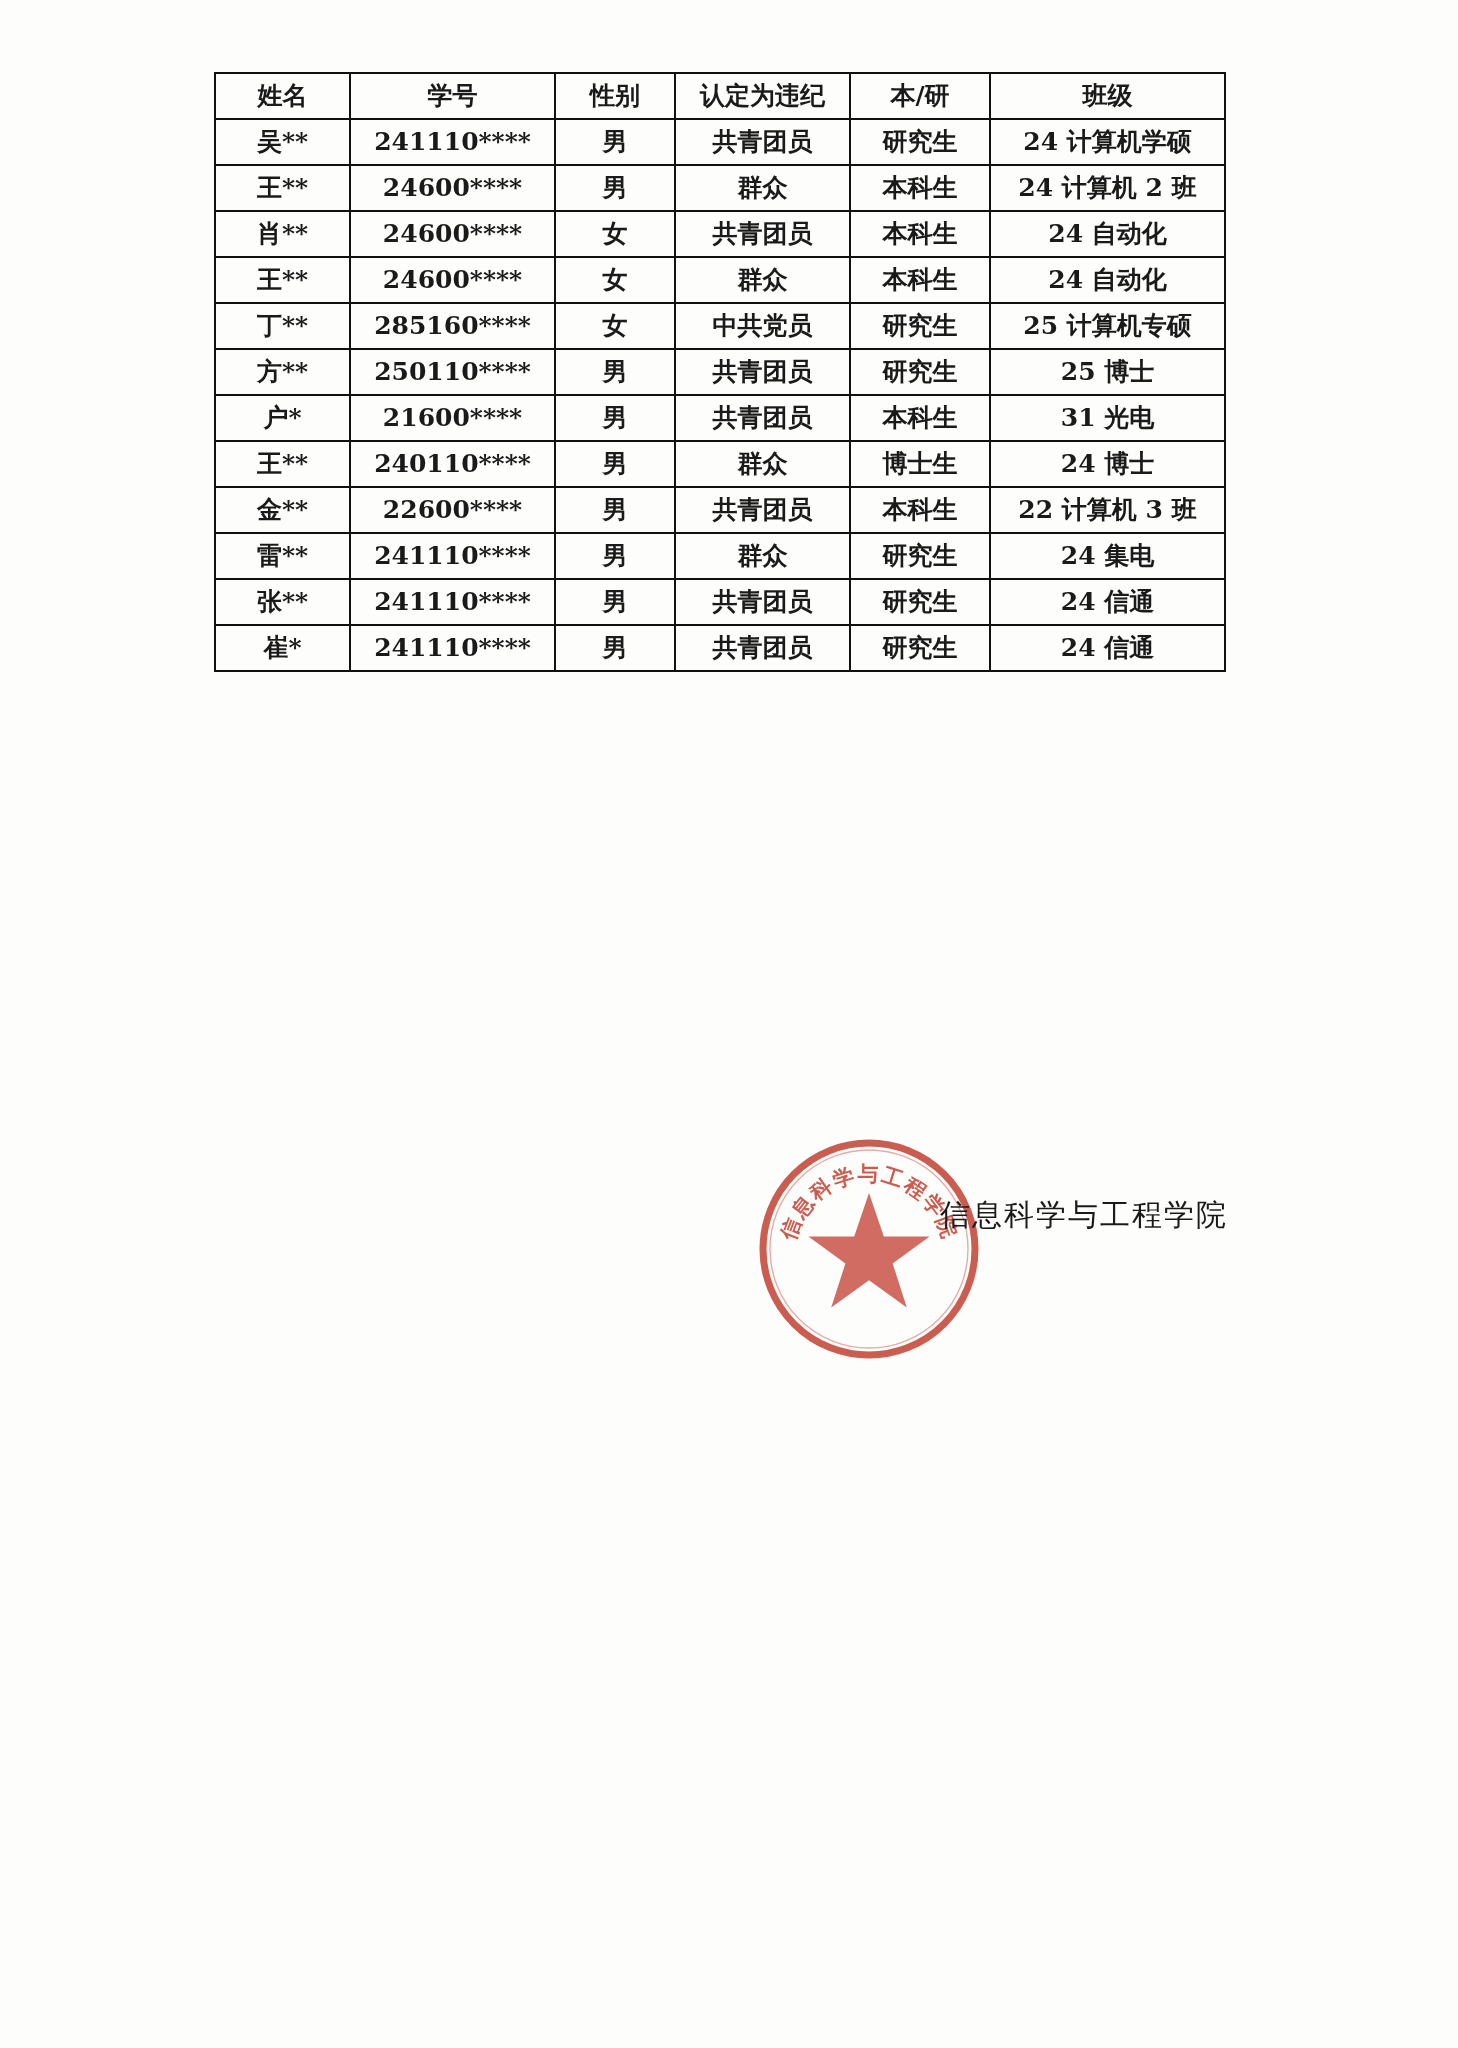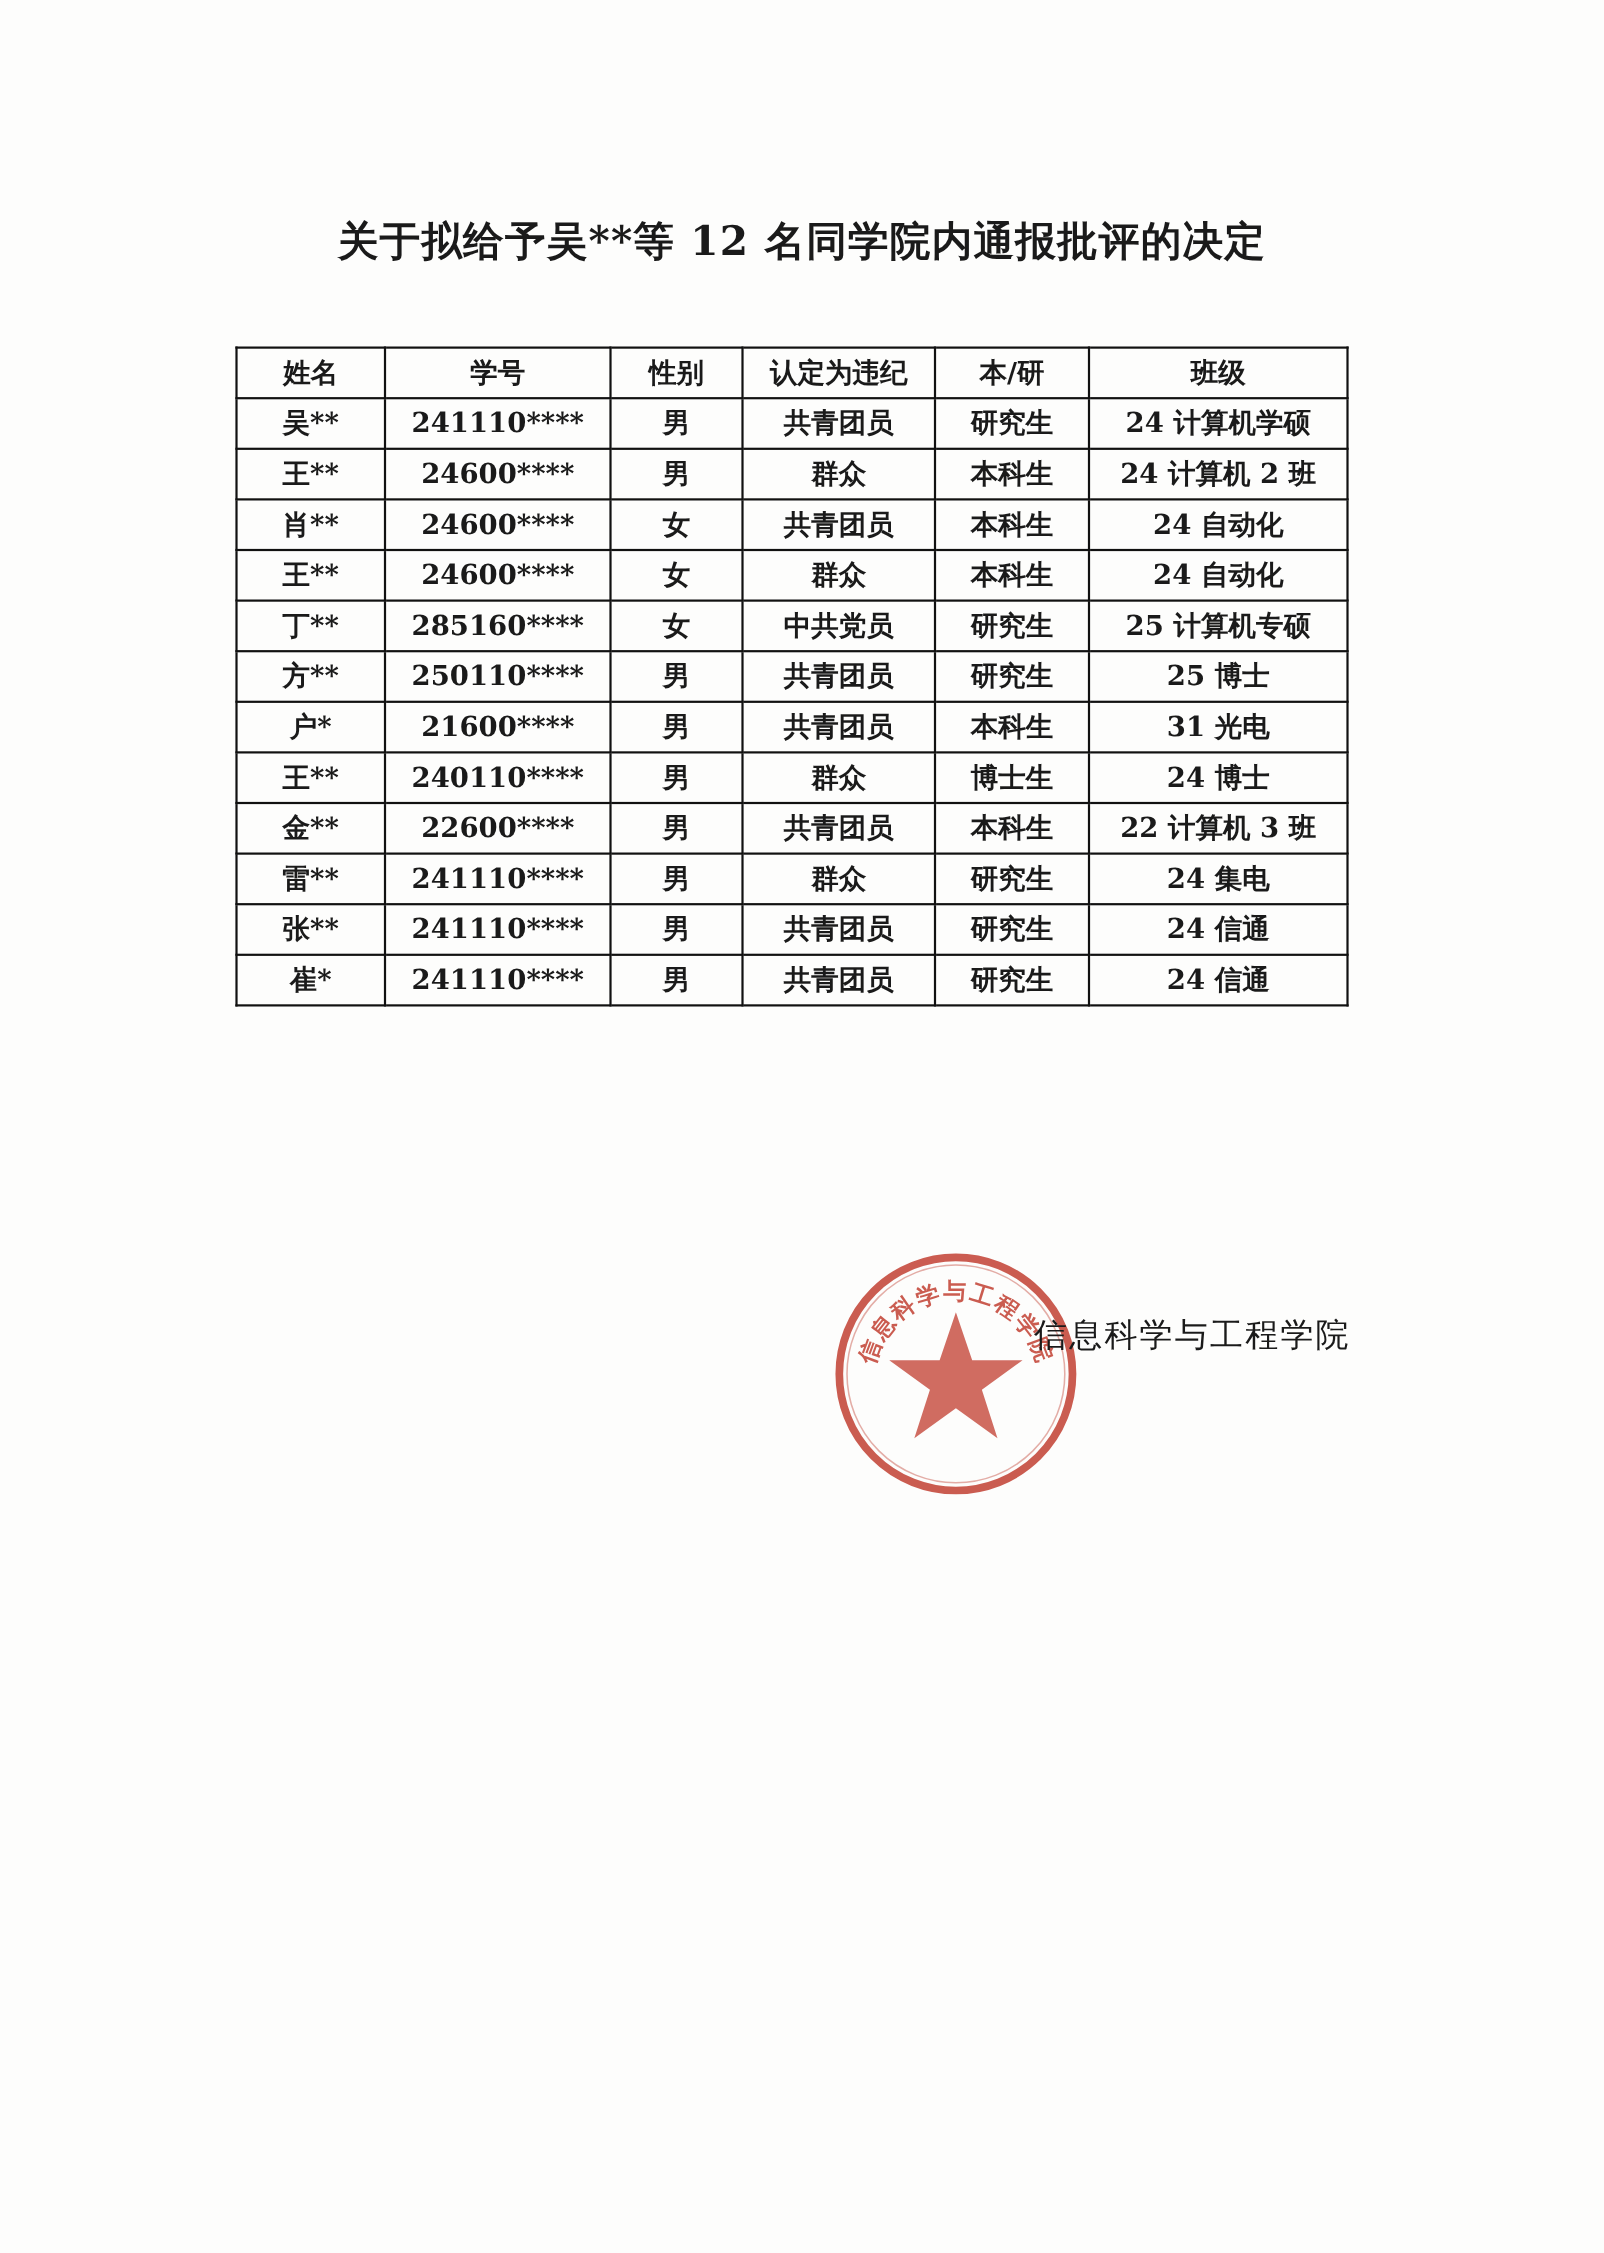--- a/index.html
+++ b/index.html
@@ -109,21 +109,20 @@
     height: 228px;
   }
 </style>
 </head>
 <body>
 
 <div class="page">
 
   <div class="content">
 
-    <div class="doc-title">关于拟给予吴**等 12 名同学院内通报批评的决定</div>
 
 
     <table class="roster">
       <colgroup>
         <col class="c-name">
           <col class="c-id">
           <col class="c-sex">
         <col class="c-pol">
           <col class="c-level">
           <col class="c-class">

